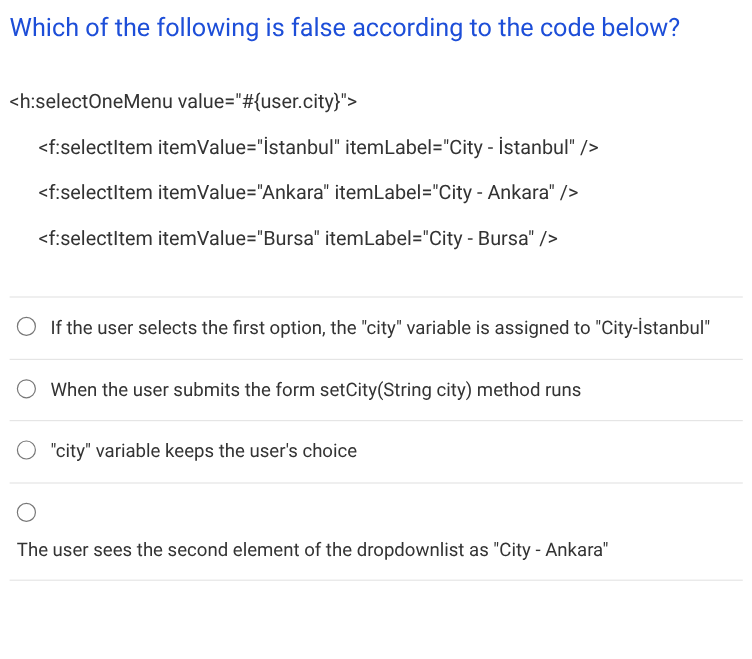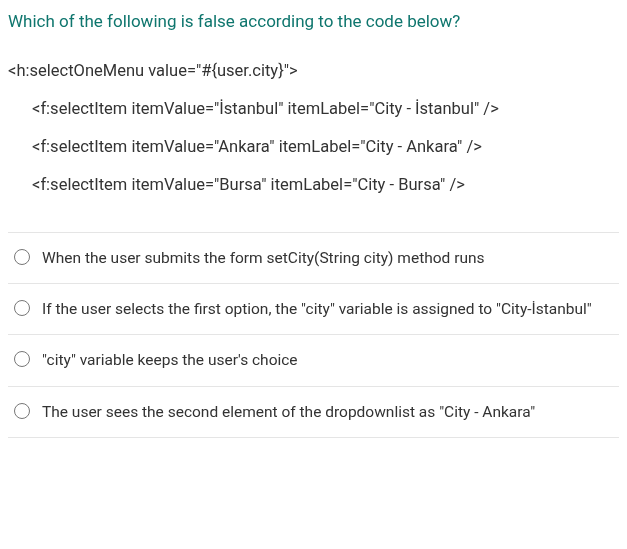--- a/index.html
+++ b/index.html
@@ -8,23 +8,23 @@
     padding: 0;
     font-family: -apple-system, BlinkMacSystemFont, "Segoe UI", Roboto, "Helvetica Neue", Arial, sans-serif;
     background: #fff;
     color: #333;
     width: 627px;
   }
   .container {
     padding: 10px 8px;
   }
   .question-text {
-    font-size: 17px;
-    color: #0f766e;
-    margin-bottom: 18px;
+    font-size: 21px;
+    color: #1d4ed8;
+    margin-bottom: 28px;
     line-height: 1.4;
   }
   .code-block {
     font-size: 16.5px;
     color: #333;
     line-height: 2.3;
     margin-bottom: 28px;
     font-family: -apple-system, BlinkMacSystemFont, "Segoe UI", Roboto, "Helvetica Neue", Arial, sans-serif;
   }
   .code-line {
@@ -39,20 +39,21 @@
   }
   .option {
     display: flex;
     align-items: flex-start;
     padding: 14px 6px;
     border-top: 1px solid #e5e5e5;
     gap: 12px;
   }
   .option:last-child {
     border-bottom: 1px solid #e5e5e5;
+    flex-direction: column;
   }
   .radio {
     flex: 0 0 auto;
     width: 16px;
     height: 16px;
     border: 1.5px solid #777;
     border-radius: 50%;
     margin-top: 2px;
     background: #fff;
   }
@@ -71,25 +72,25 @@
   <div class="code-block">
     <span class="code-line">&lt;h:selectOneMenu value="#{user.city}"&gt;</span>
     <span class="code-line code-indent">&lt;f:selectItem itemValue="İstanbul" itemLabel="City - İstanbul" /&gt;</span>
     <span class="code-line code-indent">&lt;f:selectItem itemValue="Ankara" itemLabel="City - Ankara" /&gt;</span>
     <span class="code-line code-indent">&lt;f:selectItem itemValue="Bursa" itemLabel="City - Bursa" /&gt;</span>
   </div>
 
   <div class="options">
     <div class="option">
       <div class="radio"></div>
-      <div class="option-text">When the user submits the form setCity(String city) method runs</div>
+      <div class="option-text">If the user selects the first option, the "city" variable is assigned to "City-İstanbul"</div>
     </div>
     <div class="option">
       <div class="radio"></div>
-      <div class="option-text">If the user selects the first option, the "city" variable is assigned to "City-İstanbul"</div>
+      <div class="option-text">When the user submits the form setCity(String city) method runs</div>
     </div>
     <div class="option">
       <div class="radio"></div>
       <div class="option-text">"city" variable keeps the user's choice</div>
     </div>
     <div class="option">
       <div class="radio"></div>
       <div class="option-text">The user sees the second element of the dropdownlist as "City - Ankara"</div>
     </div>
   </div>

